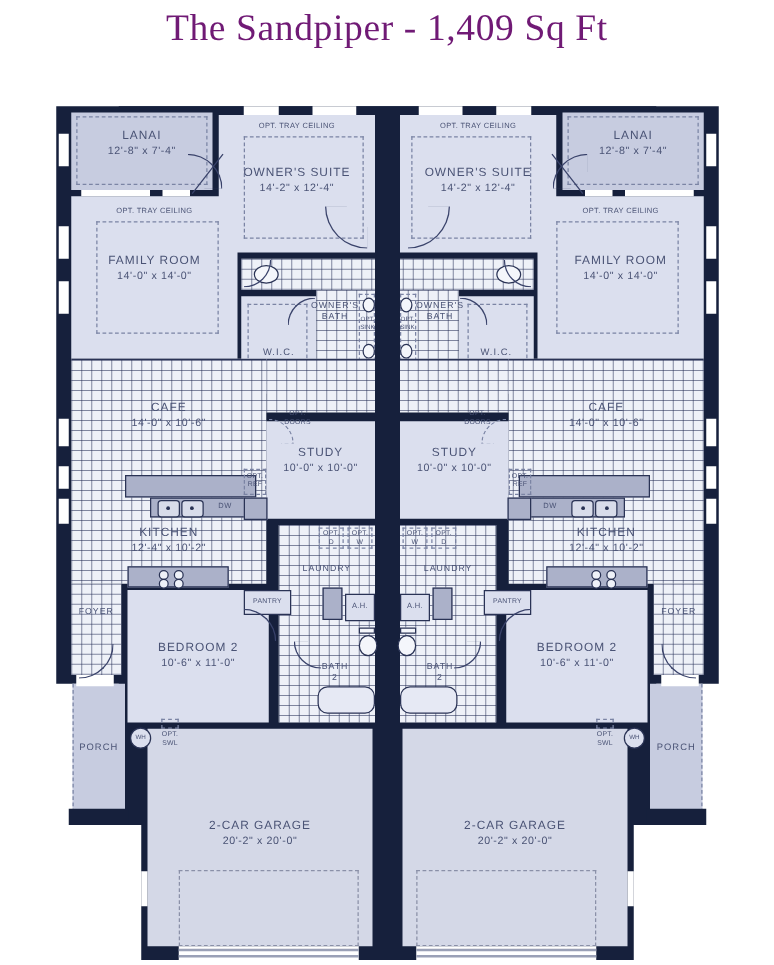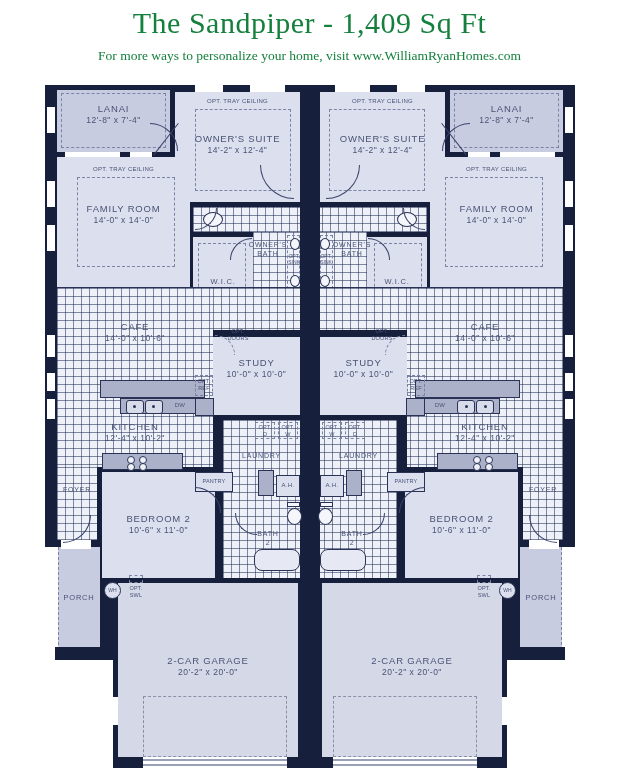--- a/index.html
+++ b/index.html
@@ -1,18 +1,18 @@
 <!DOCTYPE html>
 <html><head>
 <meta charset="utf-8">
 <style>
   html,body{margin:0;padding:0;background:#ffffff;}
   .page{position:relative;width:619px;height:772px;background:#fff;overflow:hidden;
         font-family:"Liberation Sans",sans-serif;}
-  .hdr{position:absolute;left:0;top:6px;width:619px;text-align:center;color:#15803d;
+  .hdr{position:absolute;left:0;top:6px;width:619px;text-align:center;color:#701a75;
        font-family:"Liberation Serif",serif;}
   .hdr .title{font-size:30px;letter-spacing:.5px;}
   .hdr .sub{font-size:13.5px;margin-top:8px;}
   .plan{position:absolute;left:45px;top:85px;width:530px;height:687px;}
   .navy{position:absolute;background:#16203c;}
   .room{position:absolute;background:#dbdfee;}
   .outdoor{position:absolute;background:#c7cce0;}
   .gar{position:absolute;background:#d4d8e7;}
   .tile{position:absolute;background-color:#eef1f8;
         background-image:linear-gradient(rgba(36,45,85,.55) 1px,transparent 1px),
@@ -43,21 +43,20 @@
   .oval{position:absolute;border:1px solid #2a3355;border-radius:50%;background:#f4f6fb;}
   .sill{position:absolute;background:#9aa0b6;height:2px;}
 </style>
 </head>
 <body>
 
 <div class="page">
 
   <div class="hdr">
     <div class="title">The Sandpiper - 1,409 Sq Ft</div>
-    <div class="sub">For more ways to personalize your home, visit www.WilliamRyanHomes.com</div>
   </div>
 
   <div class="plan">
 
     <div class="navy" style="left:0;top:0;width:530px;height:462px;"></div>
     <div class="navy" style="left:50px;top:0;width:430px;height:498px;"></div>
     <div class="navy" style="left:68px;top:493px;width:394px;height:190px;"></div>
 
     <div class="unit left">
       <div class="navy" style="left:127px;top:68px;width:22px;height:52px;"></div>

